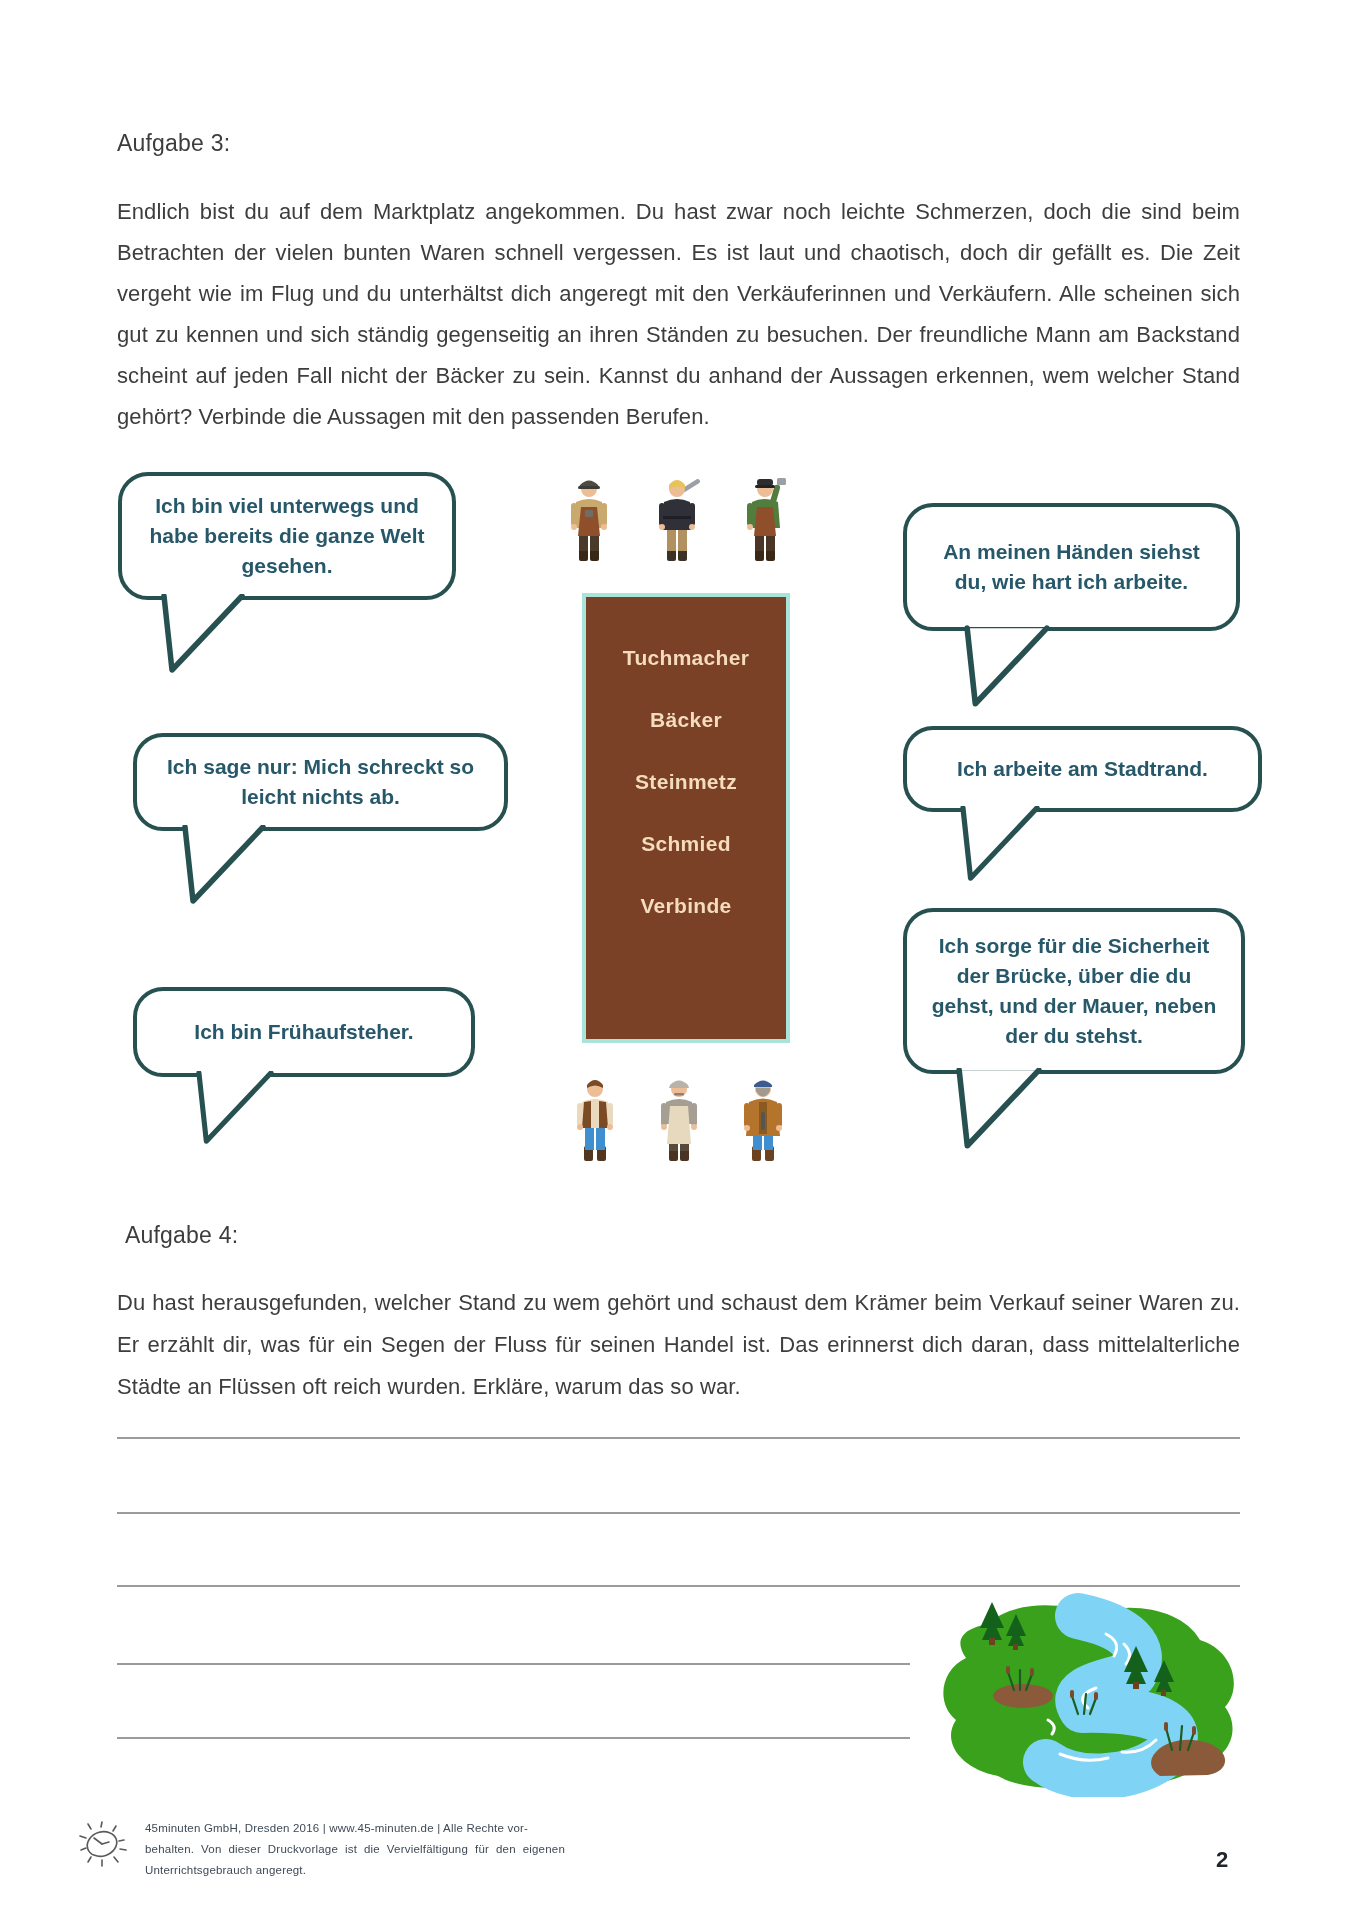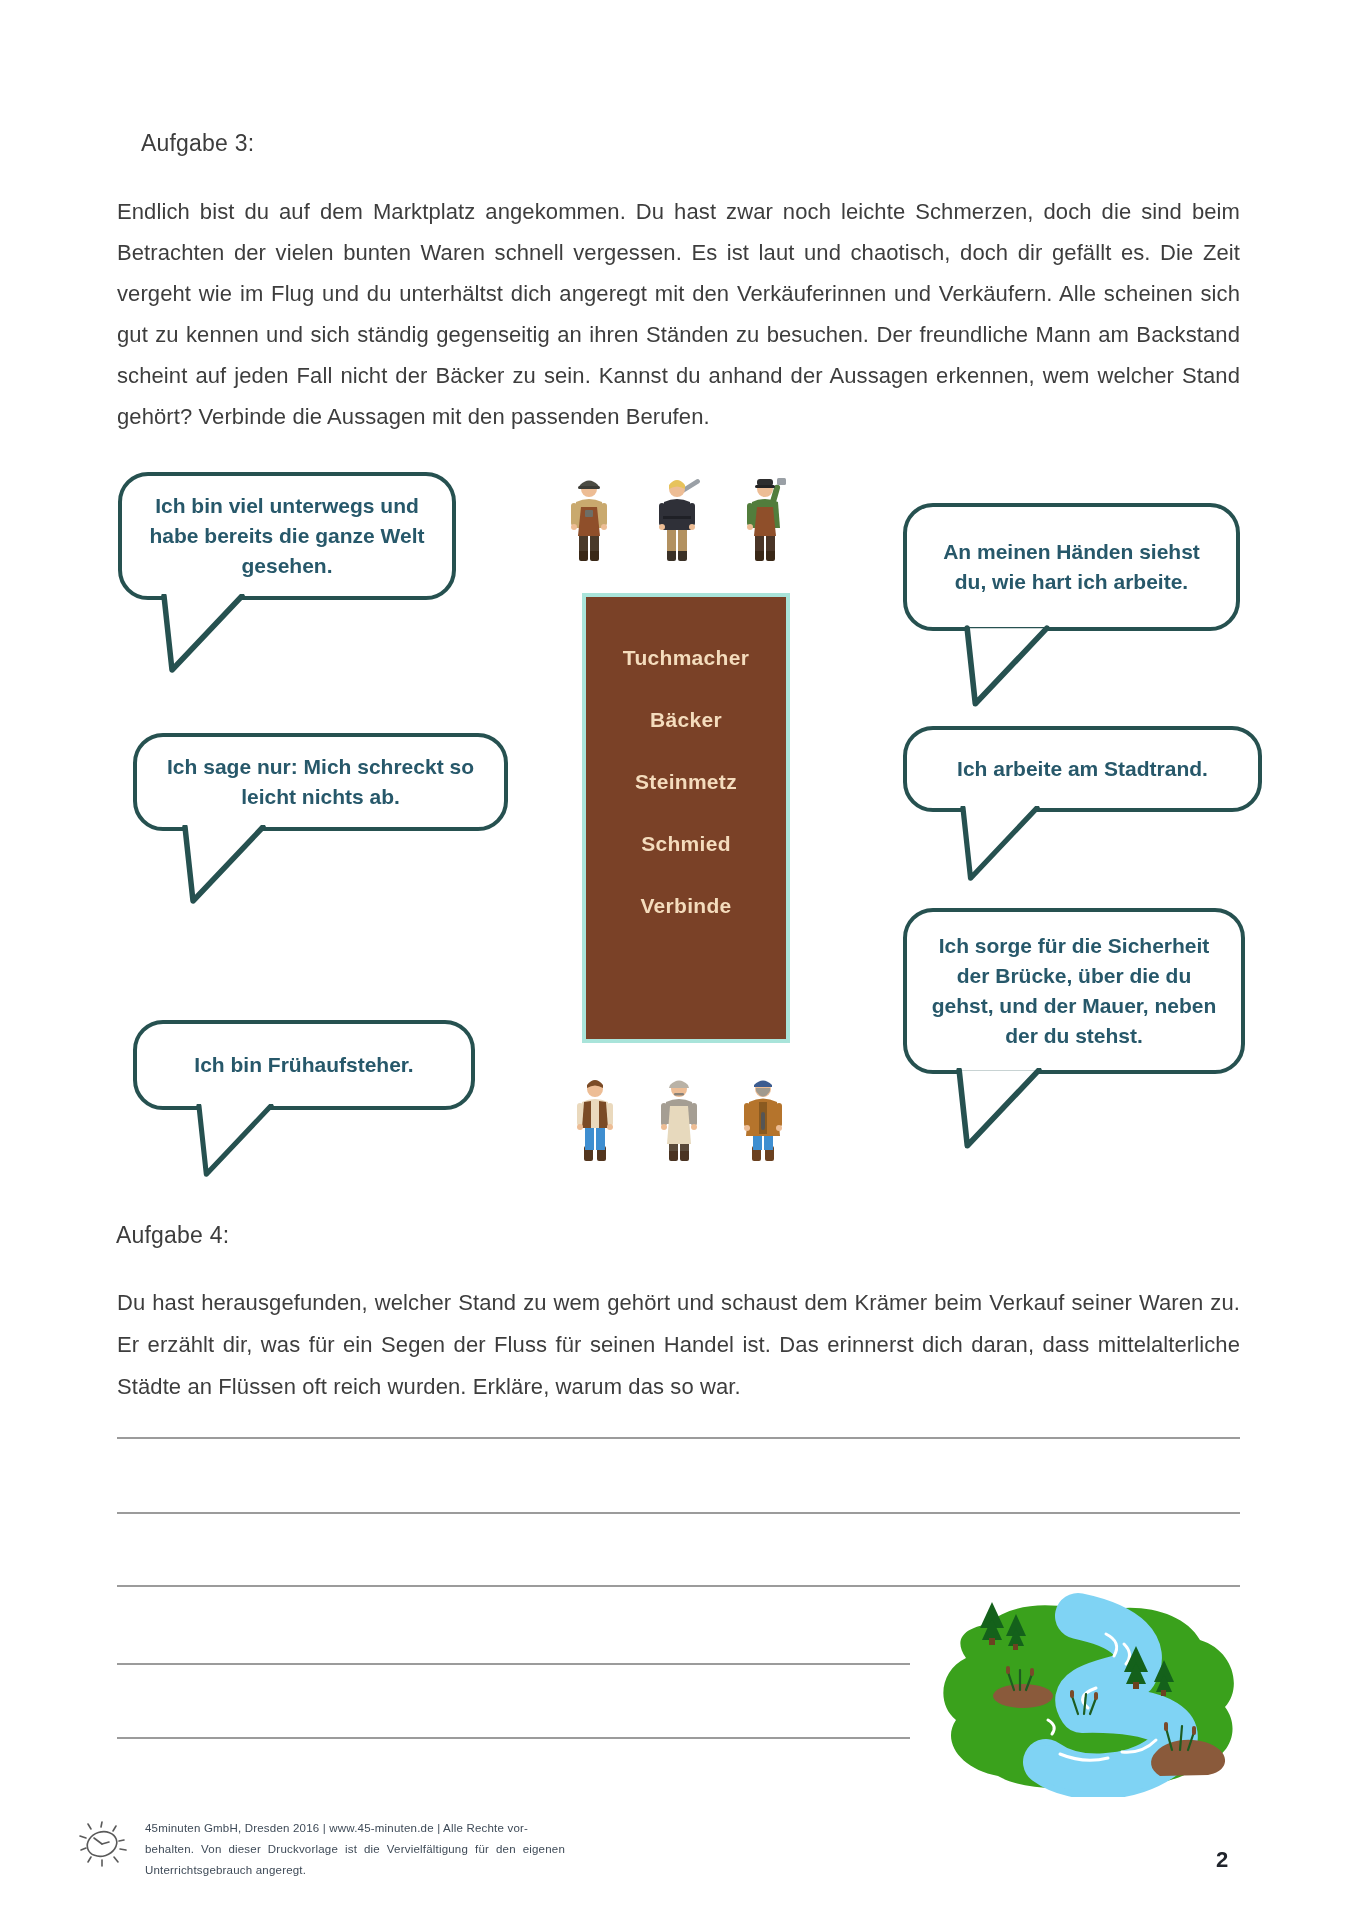--- a/index.html
+++ b/index.html
@@ -53,38 +53,38 @@
   
   #footer-text{left:145px;top:1818px;width:420px;font-size:11.5px;line-height:21px;color:var(--footer-ink);letter-spacing:.2px;}
   #footer-text .just{text-align:justify;text-align-last:justify;}
   #page-number{left:1216px;top:1847px;font-size:22px;font-weight:bold;color:#20242c;}
 </style>
 </head>
 <body>
 
 <div id="page">
 
-  <div class="abs heading" style="left:117px;top:130px;margin-left:24px;">Aufgabe 3:</div>
+  <div class="abs heading" style="left:117px;top:130px;">Aufgabe 3:</div>
   <div class="abs para" style="left:117px;top:171px;">Endlich bist du auf dem Marktplatz angekommen. Du hast zwar noch leichte Schmerzen, doch die sind beim Betrachten der vielen bunten Waren schnell vergessen. Es ist laut und chaotisch, doch dir gefällt es. Die Zeit vergeht wie im Flug und du unterhältst dich angeregt mit den Verkäuferinnen und Verkäufern. Alle scheinen sich gut zu kennen und sich ständig gegenseitig an ihren Ständen zu besuchen. Der freundliche Mann am Backstand scheint auf jeden Fall nicht der Bäcker zu sein. Kannst du anhand der Aussagen erkennen, wem welcher Stand gehört? Verbinde die Aussagen mit den passenden Berufen.</div>
 
   <div class="bubble" style="left:118px;top:472px;width:338px;height:128px;">
     <div class="bubble-box">Ich bin viel unterwegs und habe bereits die ganze Welt gesehen.</div>
     <svg class="tail" style="left:40px;" width="90" height="80" viewBox="0 0 90 80">
       <path d="M6 2 L14 76 L84 2" fill="#ffffff" stroke="#265150" stroke-width="5.5" stroke-linejoin="round" stroke-linecap="round"></path>
     </svg>
   </div>
 
   <div class="bubble" style="left:133px;top:733px;width:375px;height:98px;">
     <div class="bubble-box">Ich sage nur: Mich schreckt so leicht nichts ab.</div>
     <svg class="tail" style="left:46px;" width="90" height="80" viewBox="0 0 90 80">
       <path d="M6 2 L14 76 L84 2" fill="#ffffff" stroke="#265150" stroke-width="5.5" stroke-linejoin="round" stroke-linecap="round"></path>
     </svg>
   </div>
 
-  <div class="bubble" style="left:133px;top:1020px;width:342px;height:90px;">
+  <div class="bubble" style="left:133px;top:987px;width:342px;height:90px;">
     <div class="bubble-box">Ich bin Frühaufsteher.</div>
     <svg class="tail" style="left:60px;" width="84" height="74" viewBox="0 0 90 80">
       <path d="M6 2 L14 76 L84 2" fill="#ffffff" stroke="#265150" stroke-width="5.5" stroke-linejoin="round" stroke-linecap="round"></path>
     </svg>
   </div>
 
   <div class="bubble" style="left:903px;top:503px;width:337px;height:128px;">
     <div class="bubble-box">An meinen Händen siehst du, wie hart ich arbeite.</div>
     <svg class="tail" style="left:58px;" width="92" height="84" viewBox="0 0 90 80">
       <path d="M6 2 L14 76 L84 2" fill="#ffffff" stroke="#265150" stroke-width="5.5" stroke-linejoin="round" stroke-linecap="round"></path>
@@ -204,21 +204,21 @@
         <rect x="36" y="31" width="6" height="24" rx="3" fill="#b5742c"></rect>
       <rect x="21" y="40" width="4" height="18" rx="2" fill="#555"></rect>
       <circle cx="7" cy="56" r="3" fill="#edbd95"></circle>
         <circle cx="39" cy="56" r="3" fill="#edbd95"></circle>
       <circle cx="23" cy="17" r="8" fill="#edbd95"></circle>
       <path d="M16 19 Q23 30 30 19 L30 16 L16 16 Z" fill="#a19a8e"></path>
       <path d="M14 13 Q23 4 32 13 L32 15 L14 15 Z" fill="#3c5c90"></path>
     </svg>
   </div>
 
-  <div class="abs heading" style="left:116px;top:1222px;">Aufgabe 4:</div>
+  <div class="abs heading" style="left:125px;top:1222px;">Aufgabe 4:</div>
   <div class="abs para" style="left:117px;top:1262px;line-height:42px;">Du hast herausgefunden, welcher Stand zu wem gehört und schaust dem Krämer beim Verkauf seiner Waren zu. Er erzählt dir, was für ein Segen der Fluss für seinen Handel ist. Das erinnerst dich daran, dass mittelalterliche Städte an Flüssen oft reich wurden. Erkläre, warum das so war.</div>
 
   <div class="write-line" style="left:117px;top:1437px;width:1123px;"></div>
   <div class="write-line" style="left:117px;top:1512px;width:1123px;"></div>
   <div class="write-line" style="left:117px;top:1585px;width:1123px;"></div>
   <div class="write-line" style="left:117px;top:1663px;width:793px;"></div>
   <div class="write-line" style="left:117px;top:1737px;width:793px;"></div>
 
   <svg class="abs" style="left:928px;top:1592px;" width="320" height="205" viewBox="0 0 320 205">
     <path d="M60 32 C85 8 135 10 163 22 C205 8 255 18 272 48 C305 58 315 95 297 115 C313 136 303 166 272 173 C252 192 202 198 170 190 C138 200 92 197 70 184 C33 177 13 150 28 128 C8 112 12 78 38 66 C24 46 38 36 60 32 Z" fill="#3aa11c"></path>

